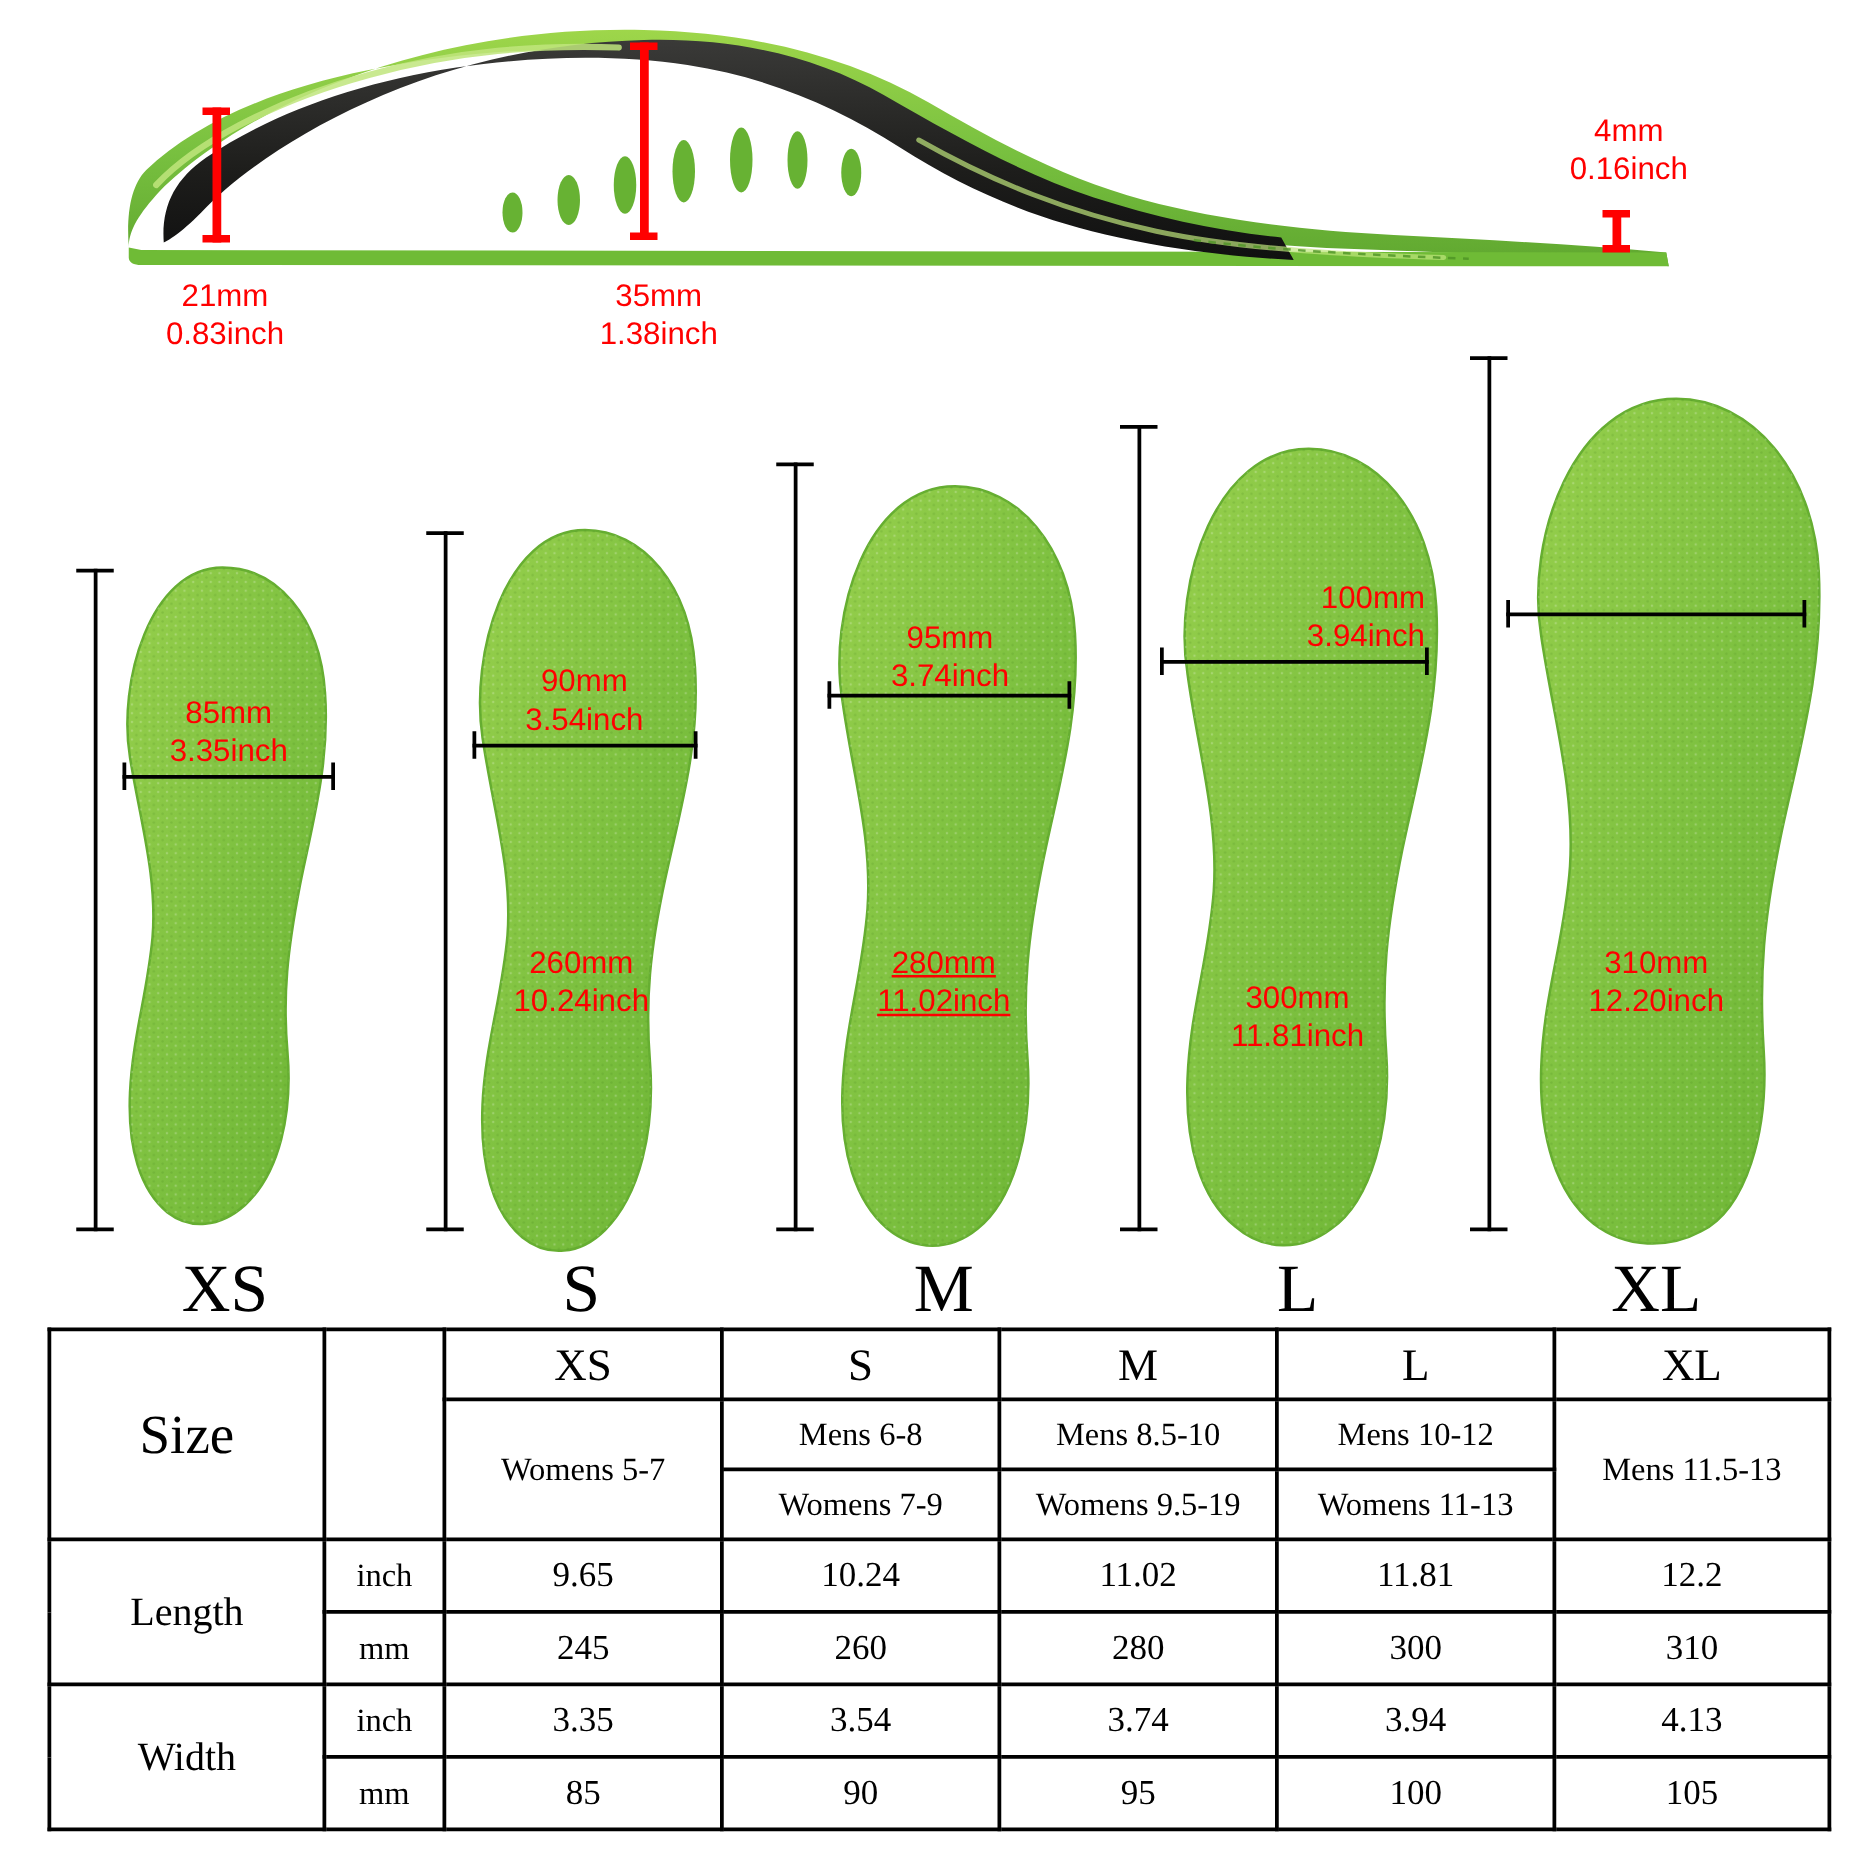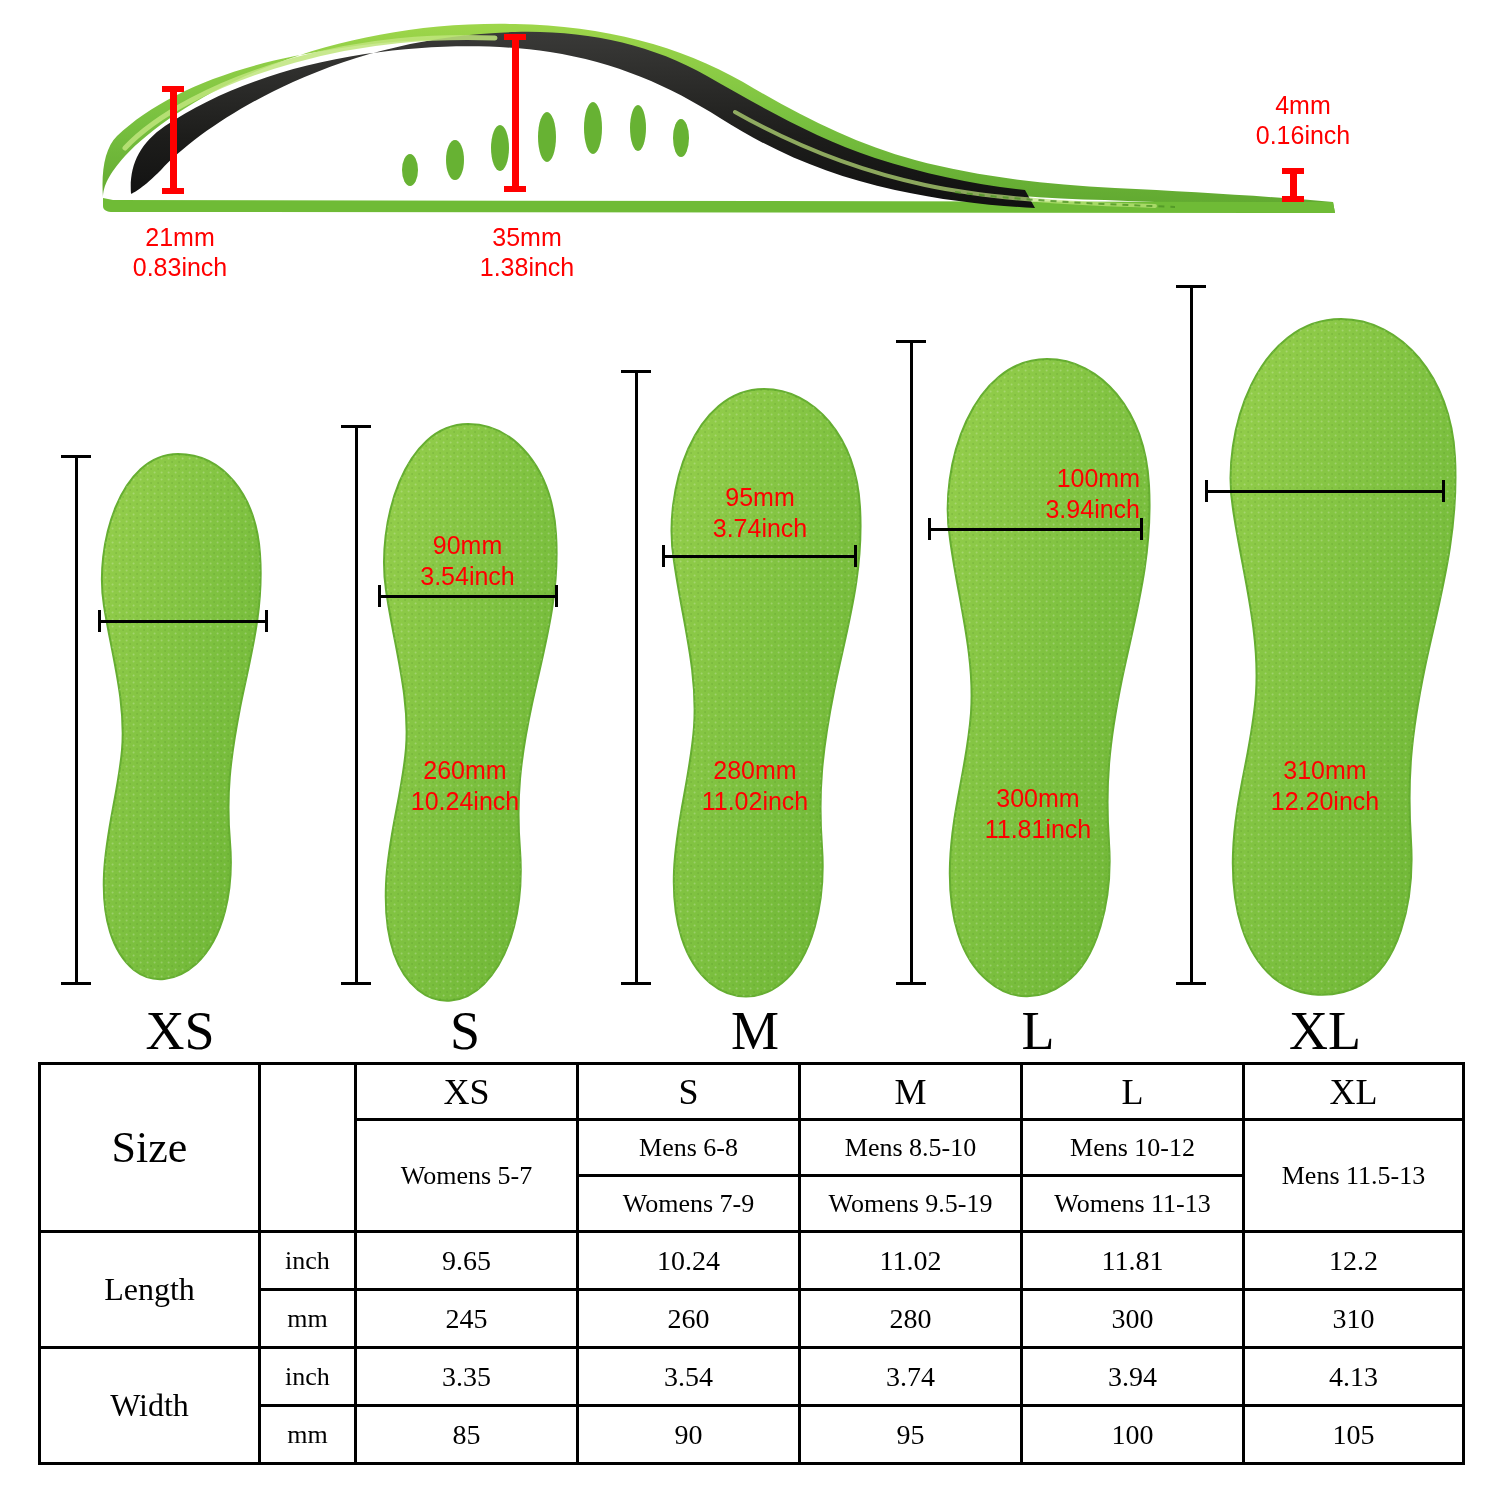--- a/index.html
+++ b/index.html
@@ -223,20 +223,22 @@
                  C4,96 30,4 88,4 Z" fill="url(#mesh1)"></path>
       </svg>
 
       <div class="vline" style="left:15px; top:190px; height:530px;"></div>
       <div class="vcap" style="left:1px; top:190px;"></div>
       <div class="vcap" style="left:1px; top:717px;"></div>
 
       <div class="hline" style="left:38px; top:355px; width:170px;"></div>
       <div class="hcap" style="left:38px; top:345px;"></div>
       <div class="hcap" style="left:205px; top:345px;"></div>
+      <div class="dim-text" style="left:33px; top:290px; width:180px;">85mm
+3.35inch</div>
 
       <div class="size-letter" style="left:30px; width:180px;">XS</div>
     </div>
 
     <div class="footbed-cell" style="left:340px; width:240px;">
       <svg width="190" height="590" viewBox="0 0 190 590" style="position:absolute; left:32px; top:155px;" xmlns="http://www.w3.org/2000/svg">
         <defs>
           <linearGradient id="sg2" x1="0" y1="0" x2="1" y2="1">
             <stop offset="0%" stop-color="#96cf4c"></stop>
               <stop offset="55%" stop-color="#7cc03f"></stop>
@@ -295,27 +297,27 @@
         <path d="M106,4 C156,4 198,52 202,122 C206,190 188,246 176,306
                  C164,366 160,408 164,462 C168,518 154,574 124,598
                  C102,616 74,616 52,598 C26,576 14,536 16,486
                  C18,436 32,394 36,342 C40,286 24,234 16,176
                  C4,106 36,4 106,4 Z" fill="url(#mesh3)"></path>
       </svg>
 
       <div class="vline" style="left:15px; top:105px; height:615px;"></div>
       <div class="vcap" style="left:1px; top:105px;"></div>
       <div class="vcap" style="left:1px; top:717px;"></div>
-      <div class="dim-text" style="left:35px; top:490px; width:200px;">280mm
+      <div class="dim-text" style="left:35px; top:490px; width:200px;text-decoration:underline;">280mm
 11.02inch</div>
 
       <div class="hline" style="left:42px; top:290px; width:195px;"></div>
       <div class="hcap" style="left:42px; top:280px;"></div>
       <div class="hcap" style="left:234px; top:280px;"></div>
-      <div class="dim-text" style="left:40px; top:217px; width:200px;">95mm
+      <div class="dim-text" style="left:40px; top:230px; width:200px;">95mm
 3.74inch</div>
 
       <div class="size-letter" style="left:35px; width:200px;">M</div>
     </div>
 
     <div class="footbed-cell" style="left:895px; width:270px;">
       <svg width="225" height="650" viewBox="0 0 225 650" style="position:absolute; left:38px; top:90px;" xmlns="http://www.w3.org/2000/svg">
         <defs>
           <linearGradient id="sg4" x1="0" y1="0" x2="1" y2="1">
             <stop offset="0%" stop-color="#96cf4c"></stop>

